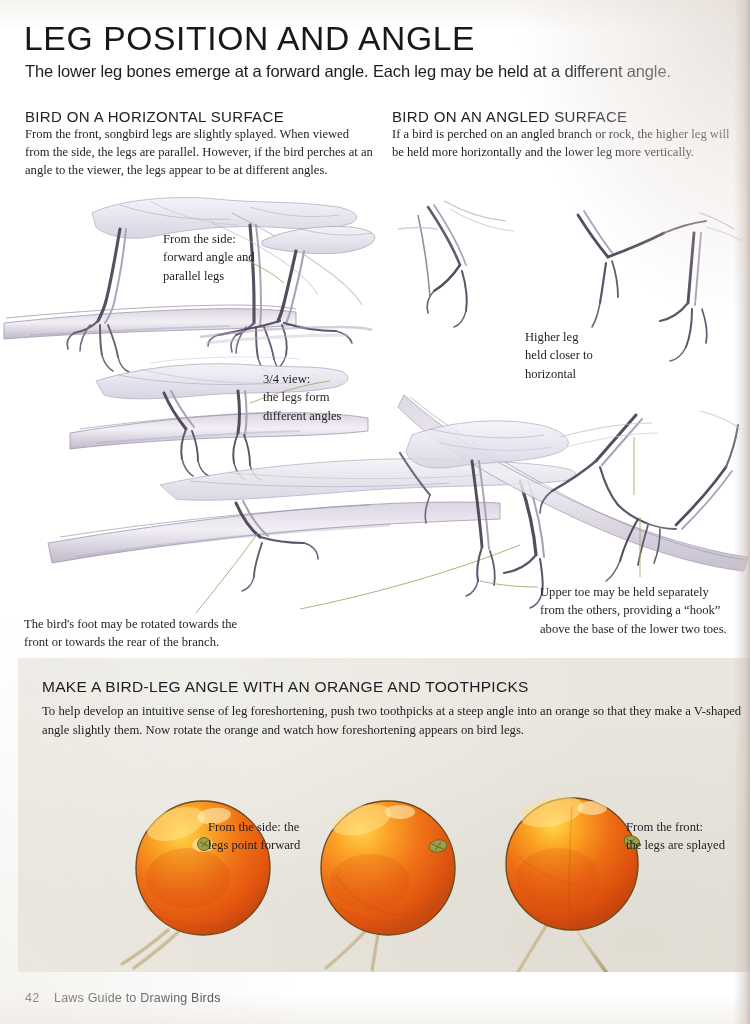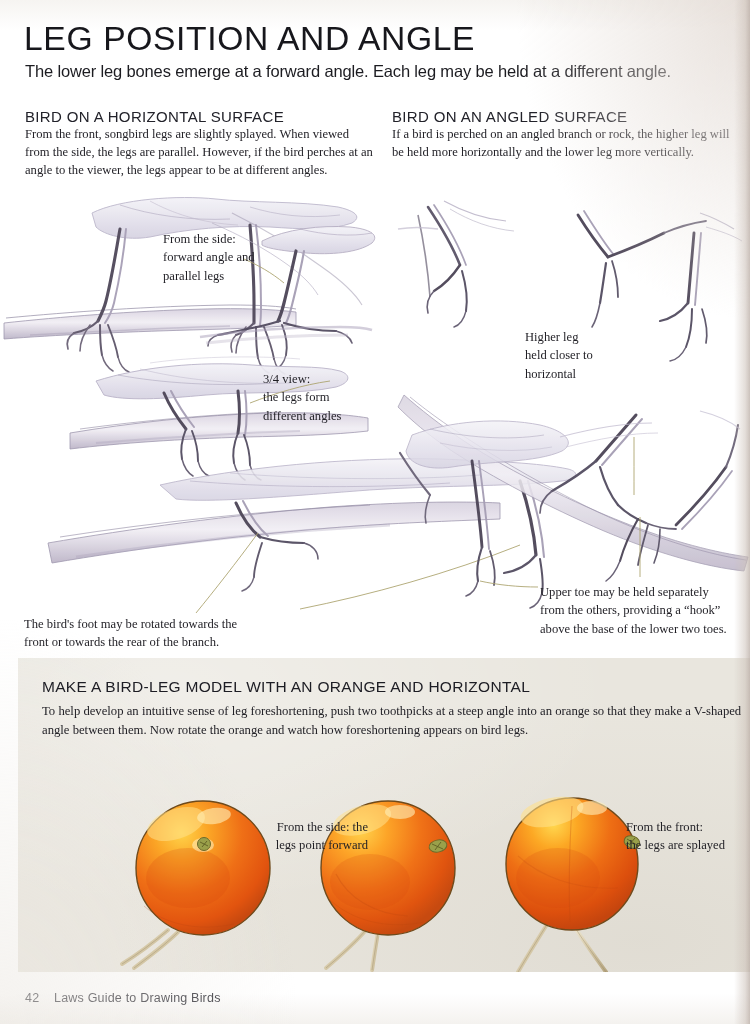--- a/index.html
+++ b/index.html
@@ -362,22 +362,22 @@
 horizontal</div>
 
   <div class="callout" style="left:24px;top:615px;width:300px;">The bird's foot may be rotated towards the
 front or towards the rear of the branch.</div>
 
   <div class="callout" style="left:540px;top:583px;width:215px;">Upper toe may be held separately
 from the others, providing a “hook”
 above the base of the lower two toes.</div>
 
   <div class="activity">
-    <h2 class="activity-title">MAKE A BIRD-LEG MODEL WITH AN ORANGE AND HORIZONTAL</h2>
-    <div class="activity-body">To help develop an intuitive sense of leg foreshortening, push two toothpicks at a steep angle into an orange so that they make a V-shaped angle between them. Now rotate the orange and watch how foreshortening appears on bird legs.</div>
+    <h2 class="activity-title">MAKE A BIRD-LEG ANGLE WITH AN ORANGE AND TOOTHPICKS</h2>
+    <div class="activity-body">To help develop an intuitive sense of leg foreshortening, push two toothpicks at a steep angle into an orange so that they make a V-shaped angle slightly them. Now rotate the orange and watch how foreshortening appears on bird legs.</div>
 
     <div class="orange-row">
       <svg width="732" height="226" viewBox="0 0 732 226" xmlns="http://www.w3.org/2000/svg">
         <defs>
           <radialGradient id="orangeA" cx="34%" cy="24%" r="78%">
             <stop offset="0%" stop-color="#ffd34a"></stop>
             <stop offset="26%" stop-color="#fba526"></stop>
             <stop offset="58%" stop-color="#ef6f16"></stop>
             <stop offset="86%" stop-color="#e2540f"></stop>
             <stop offset="100%" stop-color="#c8490f"></stop>
@@ -450,21 +450,21 @@
           <path d="M554 60 C 552 92, 550 128, 552 176" fill="none" stroke="#c04a10" stroke-width="1.1" opacity=".3"></path>
           <path d="M500 110 C 522 130, 556 144, 600 142" fill="none" stroke="#c04a10" stroke-width="1.1" opacity=".22"></path>
           <g>
             <ellipse cx="614" cy="96" rx="8" ry="6" fill="#9aa04a" stroke="#6c6a2a" stroke-width="1" transform="rotate(20 614 96)"></ellipse>
             <path d="M609 93 L619 99 M611 99 L617 92" stroke="#5f5d24" stroke-width=".9"></path>
           </g>
         </g>
       </svg>
     </div>
 
-    <div class="ocap" style="left:190px;top:160px;width:160px;text-align:right;">From the side: the
+    <div class="ocap" style="left:190px;top:160px;width:160px;">From the side: the
 legs point forward</div>
     <div class="ocap" style="left:608px;top:160px;width:160px;">From the front:
 the legs are splayed</div>
   </div>
 
   <div class="footer">
     <span class="pg">42</span>
     <span>Laws Guide to Drawing Birds</span>
   </div>
 

